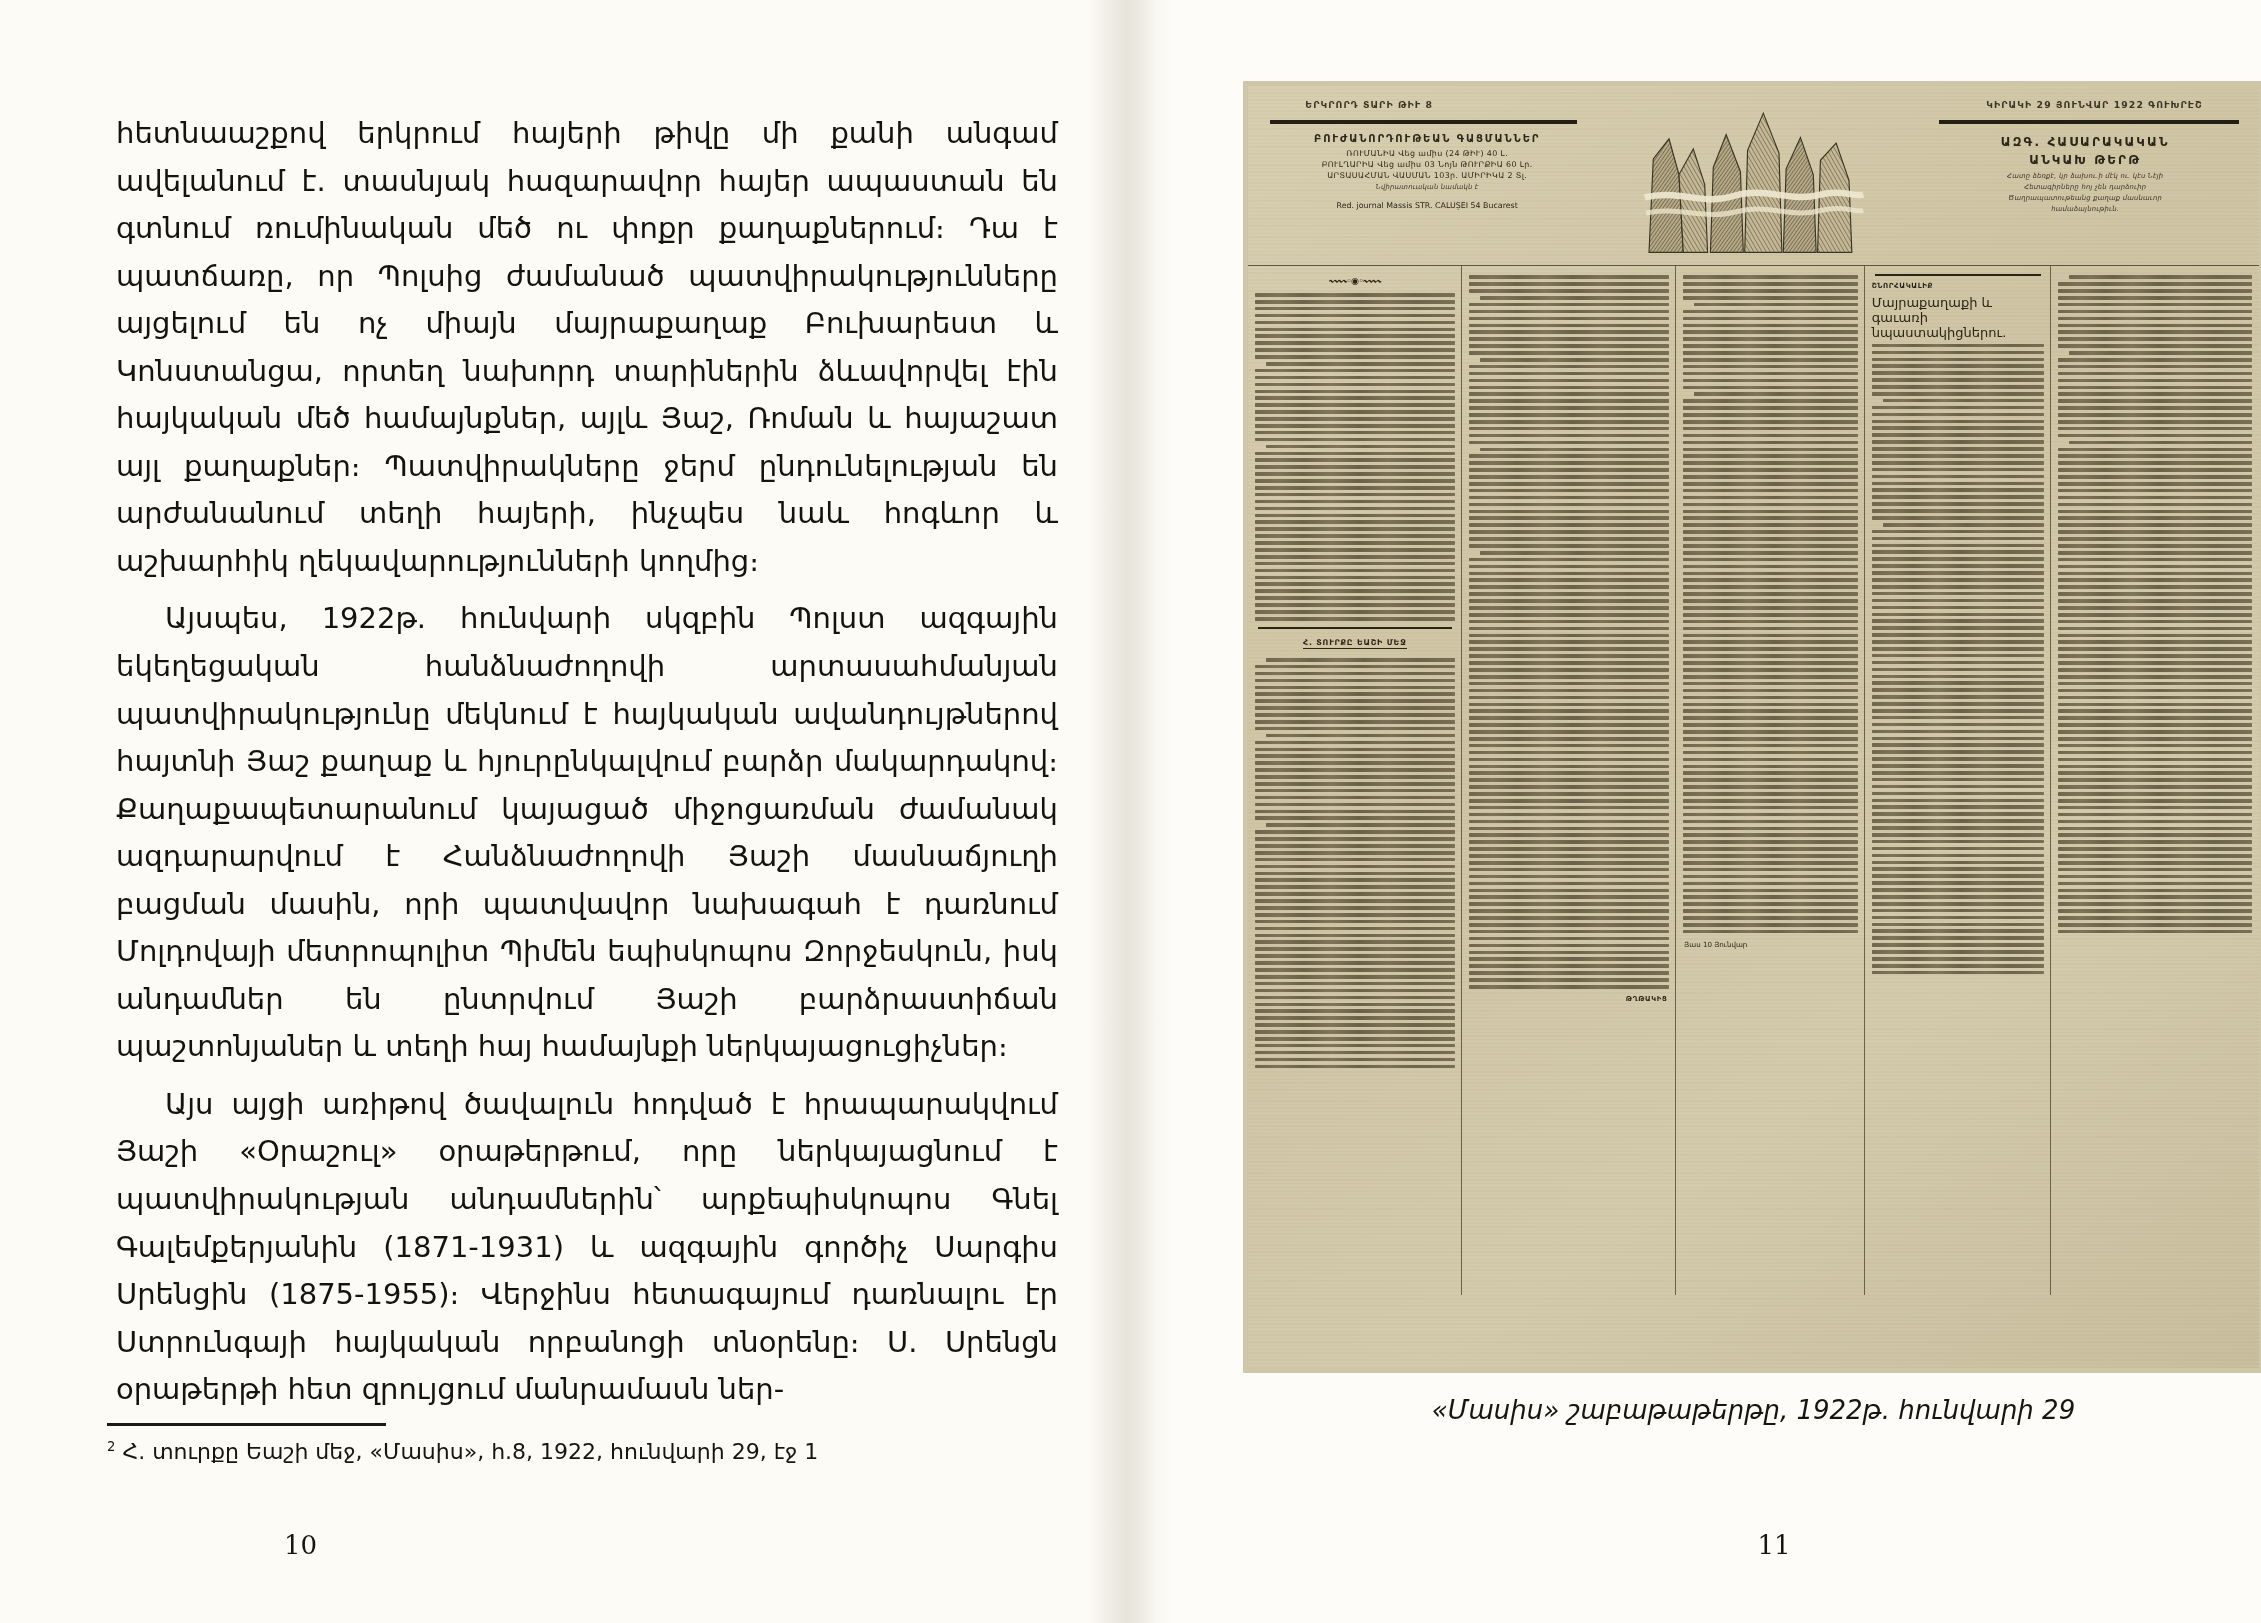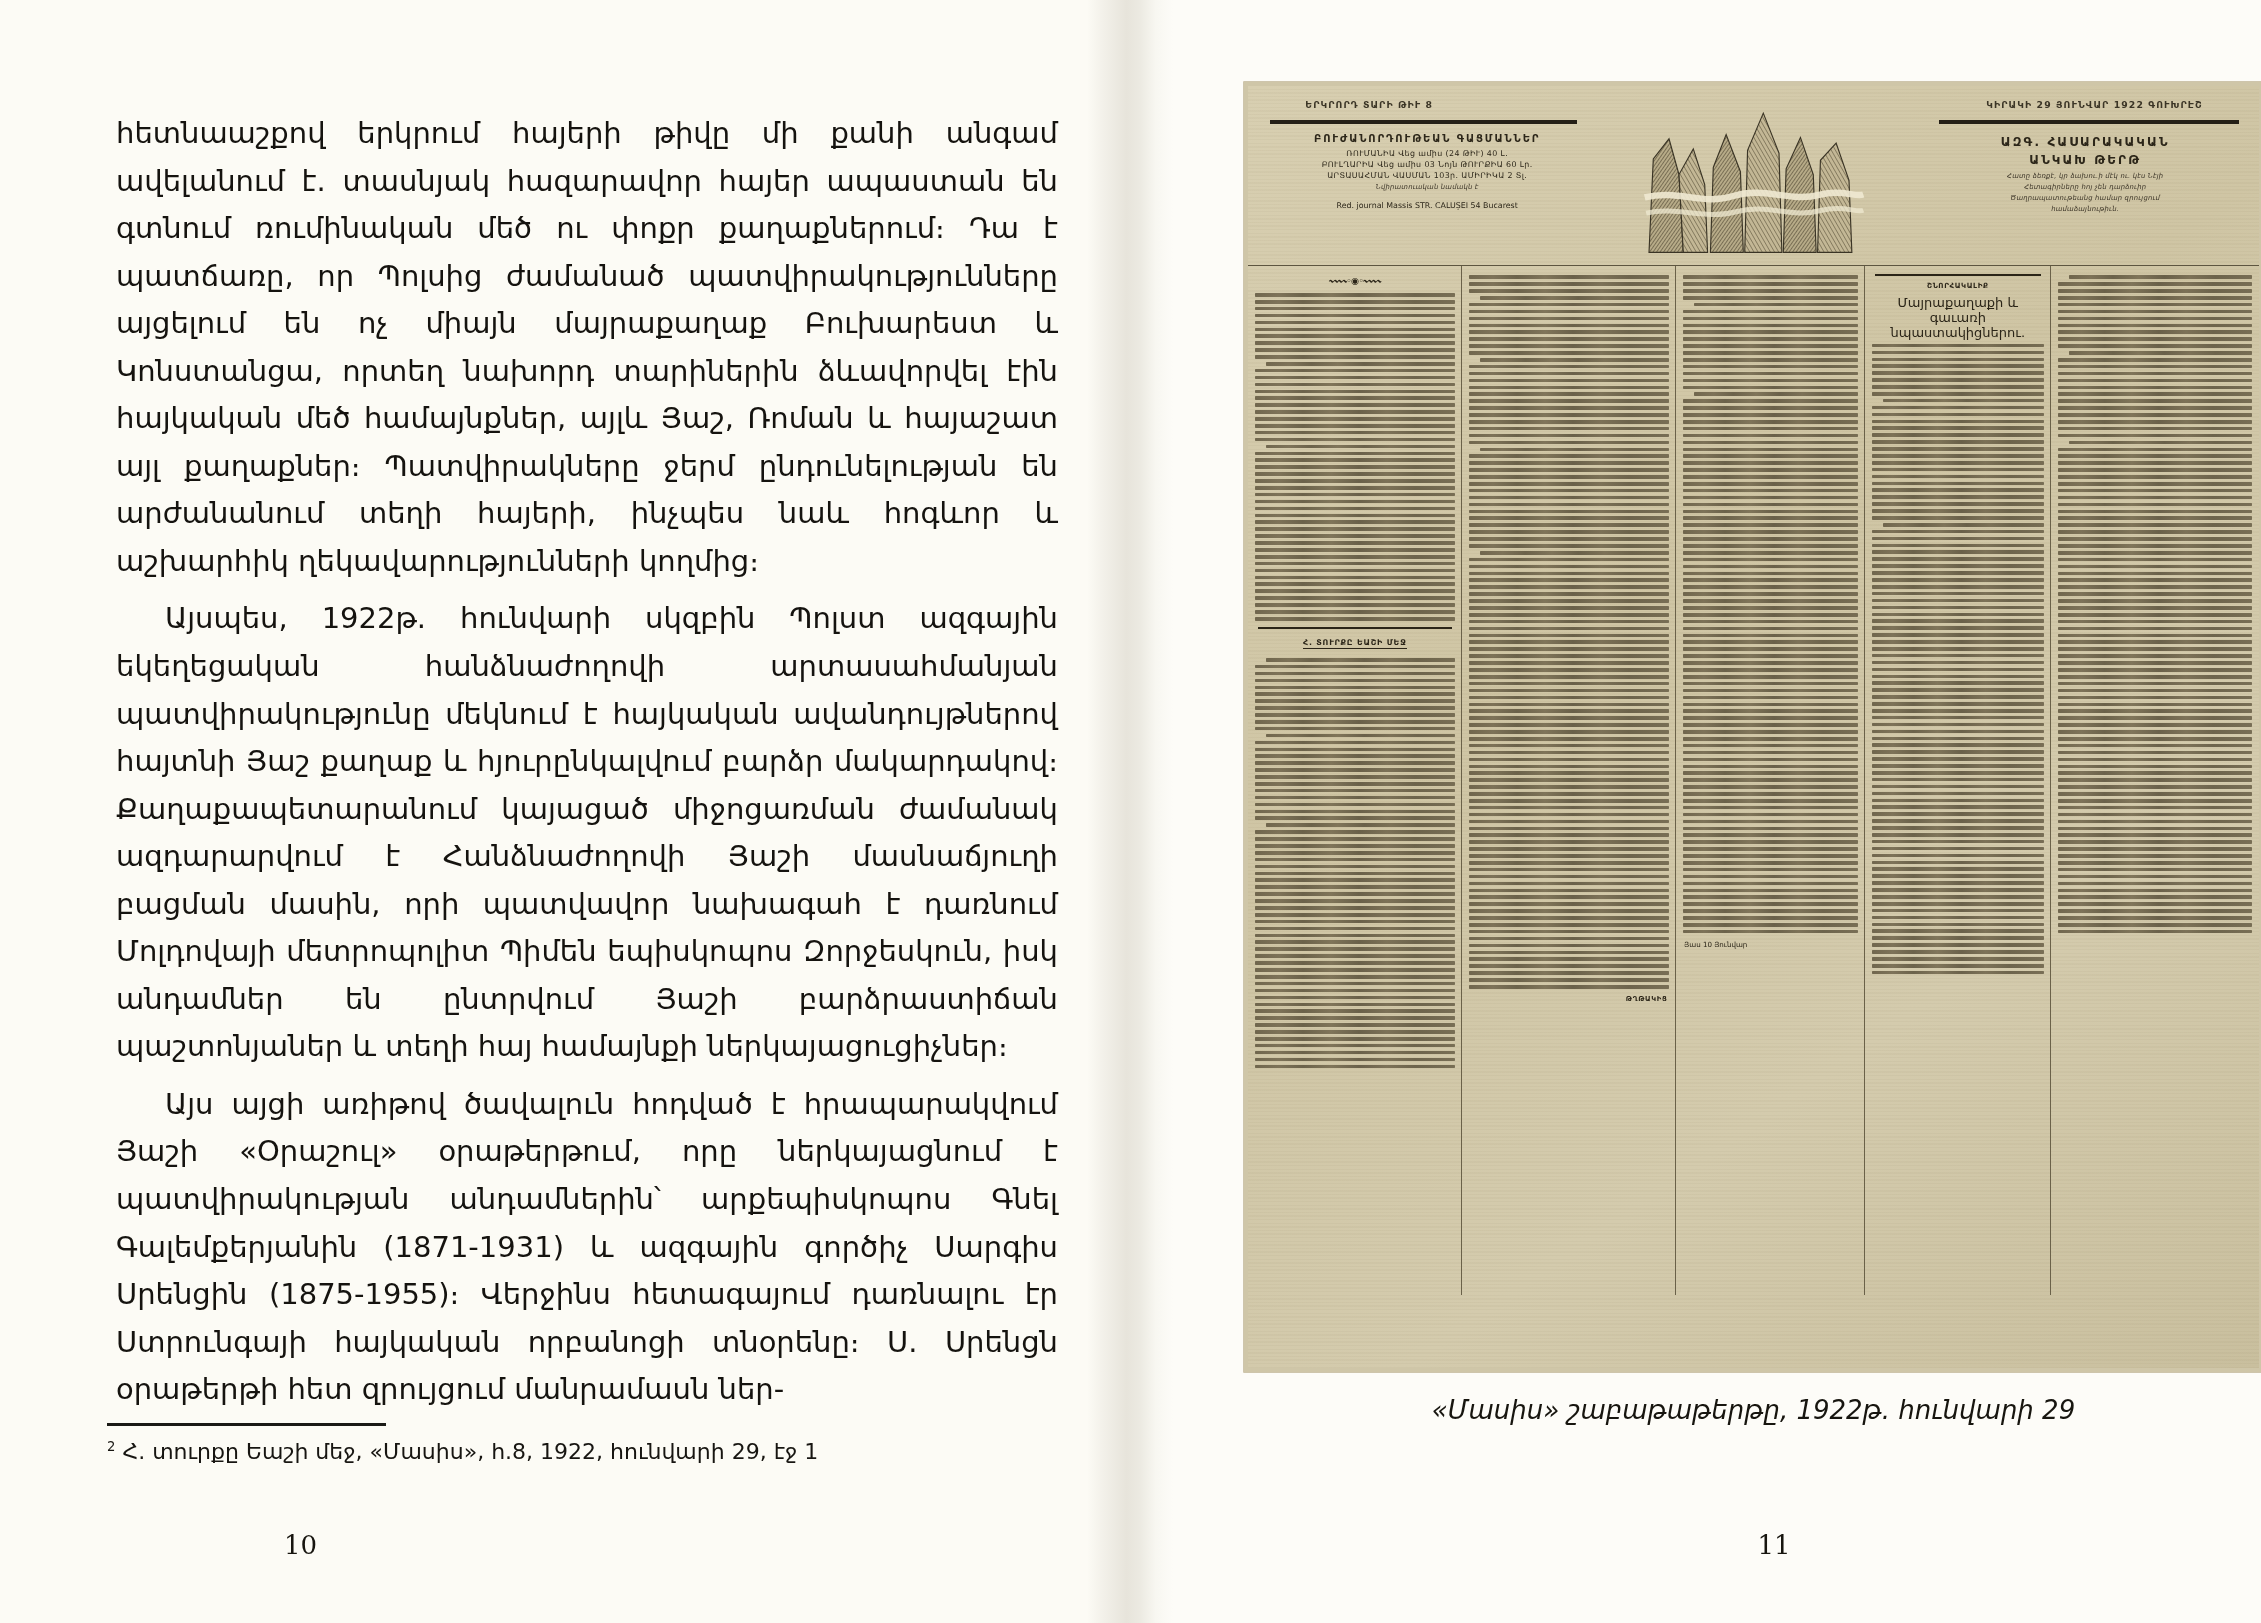--- a/index.html
+++ b/index.html
@@ -107,21 +107,21 @@
     box-sizing:border-box;
   }
   .np-col:last-child{border-right:none;}
   .c1{width:214px;}
   .c2{width:214px;}
   .c3{width:189px;}
   .c4{width:186px;}
   .c5{width:207px;}
   .sec-rule{height:2.1px;background:#2b2518;margin:2.1px 2.9px 5px 2.9px;}
   .sec-sub{
-    text-align:center;font-size:7.1px;font-weight:bold;letter-spacing:0.6px;
+    text-align:left;font-size:7.1px;font-weight:bold;letter-spacing:0.6px;
     color:#2b2518;margin:5px 0 3.6px 0;
   }
   .sec-head-u{
     font-size:7.9px;font-weight:bold;letter-spacing:0.8px;color:#2b2518;
     text-align:left;border-bottom:1.1px solid #2b2518;display:inline-block;
     margin:4.3px auto 5.7px auto;padding-bottom:0.7px;
   }
   .sec-head-wrap{text-align:center;}
 
   .orn{text-align:center;font-size:9.3px;color:#2b2518;letter-spacing:-0.7px;margin:1.4px 0 5.7px 0;}
@@ -208,21 +208,21 @@
 
             <path d="M12 128 C60 116,92 140,136 126 C182 112,214 136,258 124 C288 116,306 128,318 124" fill="none" stroke="#efe9d2" stroke-width="9" opacity=".9"></path>
             <path d="M14 150 C58 140,96 160,140 148 C186 136,216 158,260 146 C290 138,308 150,318 146" fill="none" stroke="#efe9d2" stroke-width="7" opacity=".75"></path>
           </svg>
 
           <div class="np-masthead-r">
             <div class="mh-big">ԱԶԳ. ՀԱՍԱՐԱԿԱԿԱՆ</div>
             <div class="mh-big">ԱՆԿԱԽ ԹԵՐԹ</div>
             <div class="mh-sm">Հատը ձեռքէ, կր ձախու.ի մէկ ու. կէս Նէյի</div>
             <div class="mh-sm">Հետագիրները հոյ չեն դարձուիր</div>
-            <div class="mh-sm">Ծաղրապատութեանց համար զրույցում</div>
+            <div class="mh-sm">Ծաղրապատութեանց քաղաք մասնաւոր</div>
             <div class="mh-sm">համաձայնութիւն.</div>
           </div>
         </div>
 
 
         <div class="np-cols">
 
           <div class="np-col c1">
             <div class="orn">〰〰◦◉◦〰〰</div>
             <div class="lines">

